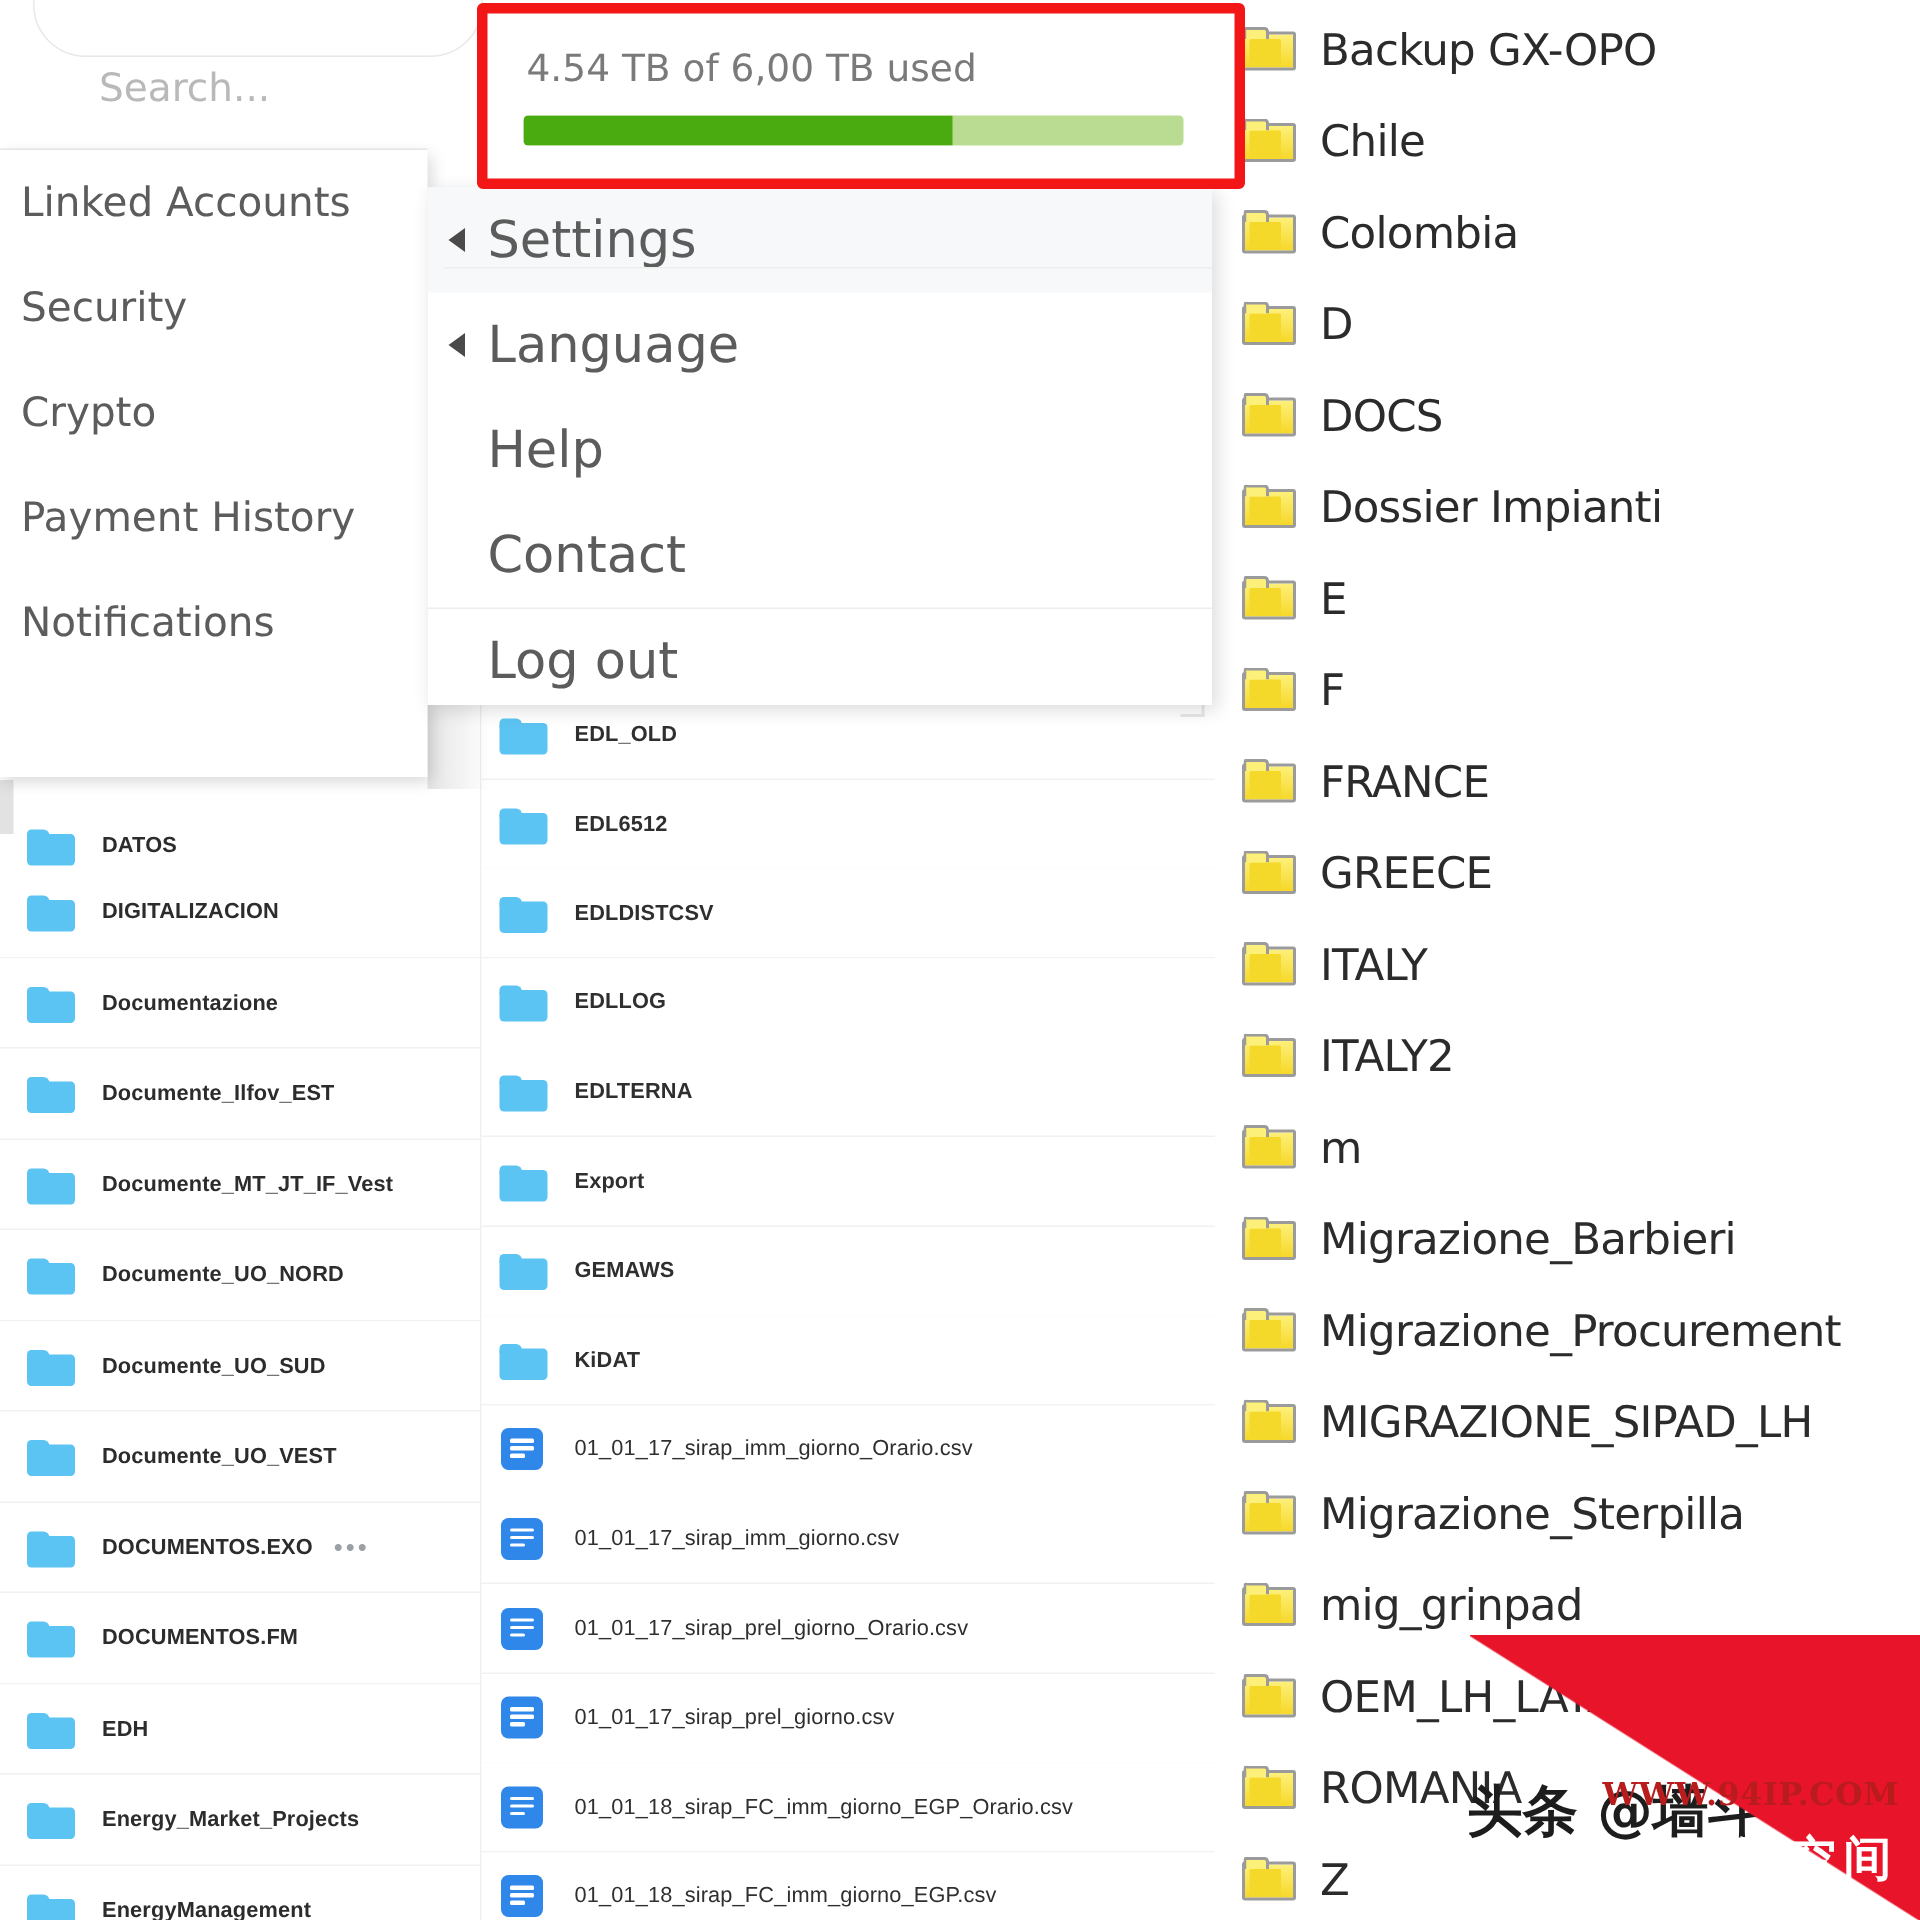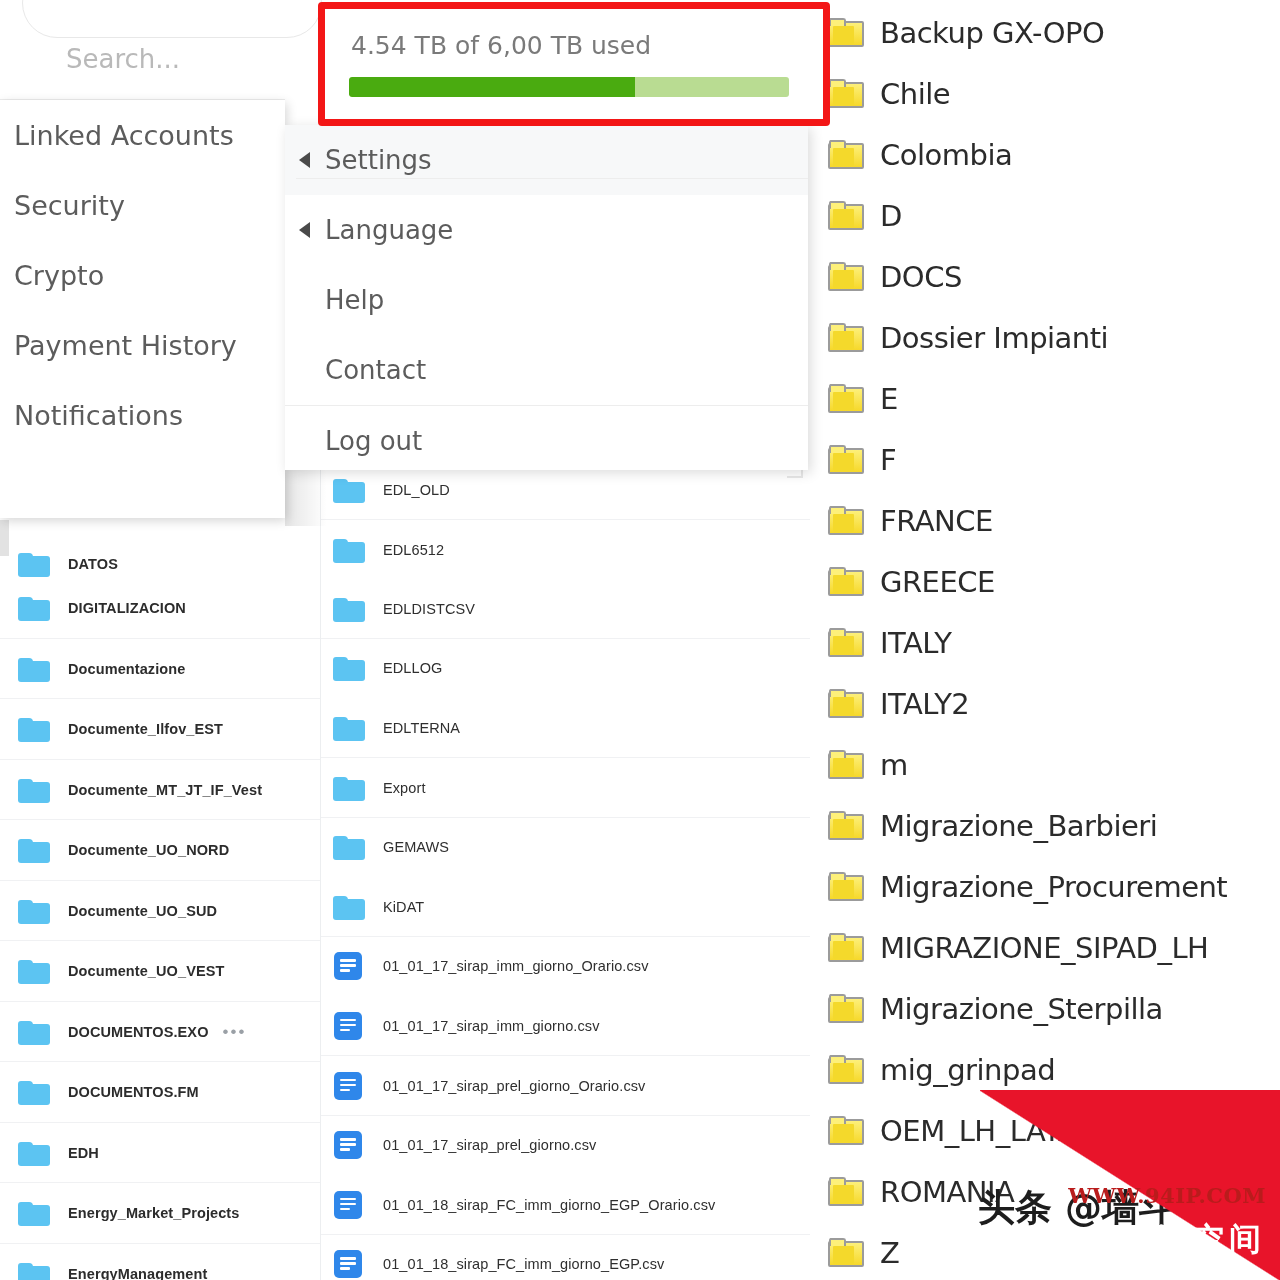--- a/index.html
+++ b/index.html
@@ -59,21 +59,21 @@
 
   .file-label {
     margin-left: 16px;
     font-size: 14.5px;
     font-weight: bold;
     color: #2c2c2c;
     letter-spacing: .1px;
     white-space: nowrap;
   }
   #col-mid .file-label { font-weight: normal; color: #2f2f2f; }
-  #col-mid .file-label.is-folder { font-weight: normal; }
+  #col-mid .file-label.is-folder { font-weight: bold; }
 
   .row-more {
     margin-left: 14px; color: #9aa0a6; font-size: 17px;
     letter-spacing: 2px; line-height: 1;
   }
 
   
   .winrow {
     display: flex; align-items: center;
     height: 61px; padding-left: 16px;
@@ -140,21 +140,21 @@
   
   #menu-settings {
     position: absolute; left: 285px; top: 125px; width: 523px; height: 345px;
     background: #fff; z-index: 41;
     box-shadow: 3px 3px 12px rgba(0,0,0,.14);
   }
   .si {
     position: relative;
     display: flex; align-items: center;
     height: 70px; padding-left: 40px;
-    font-size: 26px; color: #5c5c5c;
+    font-size: 34px; color: #5c5c5c;
     font-family: "DejaVu Sans", sans-serif;
   }
   .si.hl { background: #f7f8f9; }
   .si.divider-top { border-top: 1px solid #ededed; }
   .caret-left {
     position: absolute; left: 14px; top: 50%; transform: translateY(-50%);
     width: 0; height: 0;
     border-top: 8px solid transparent;
     border-bottom: 8px solid transparent;
     border-right: 11px solid #4a4a4a;

